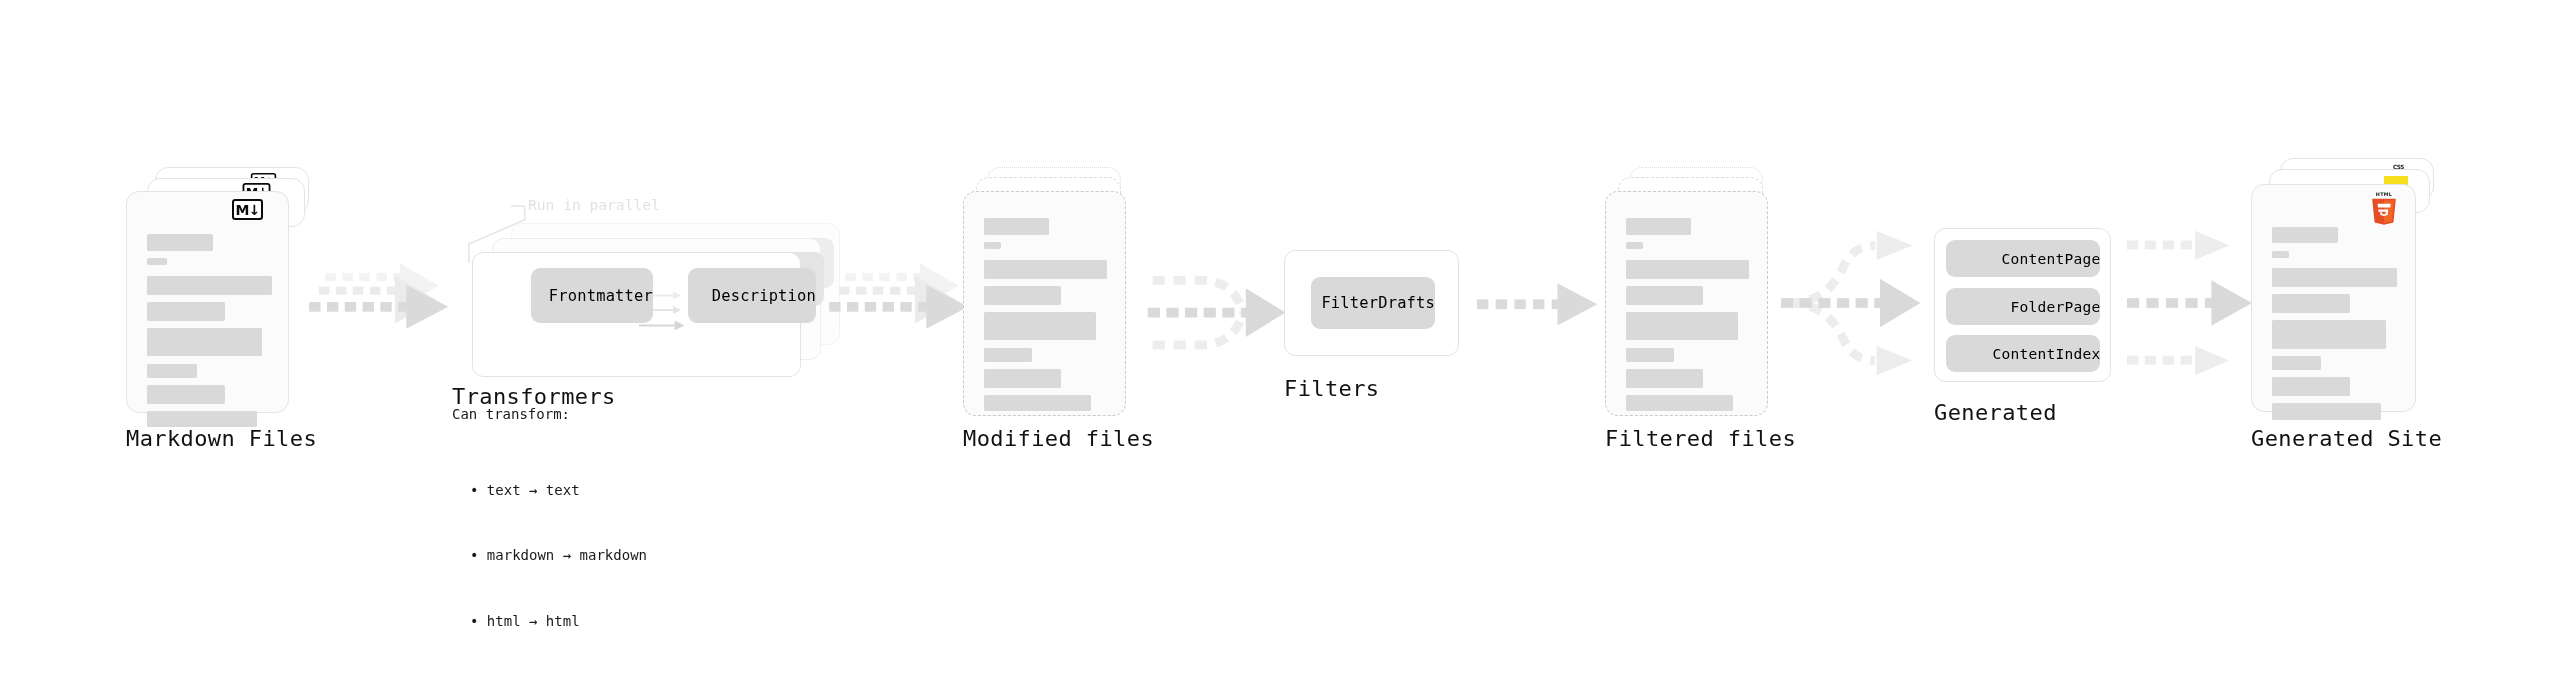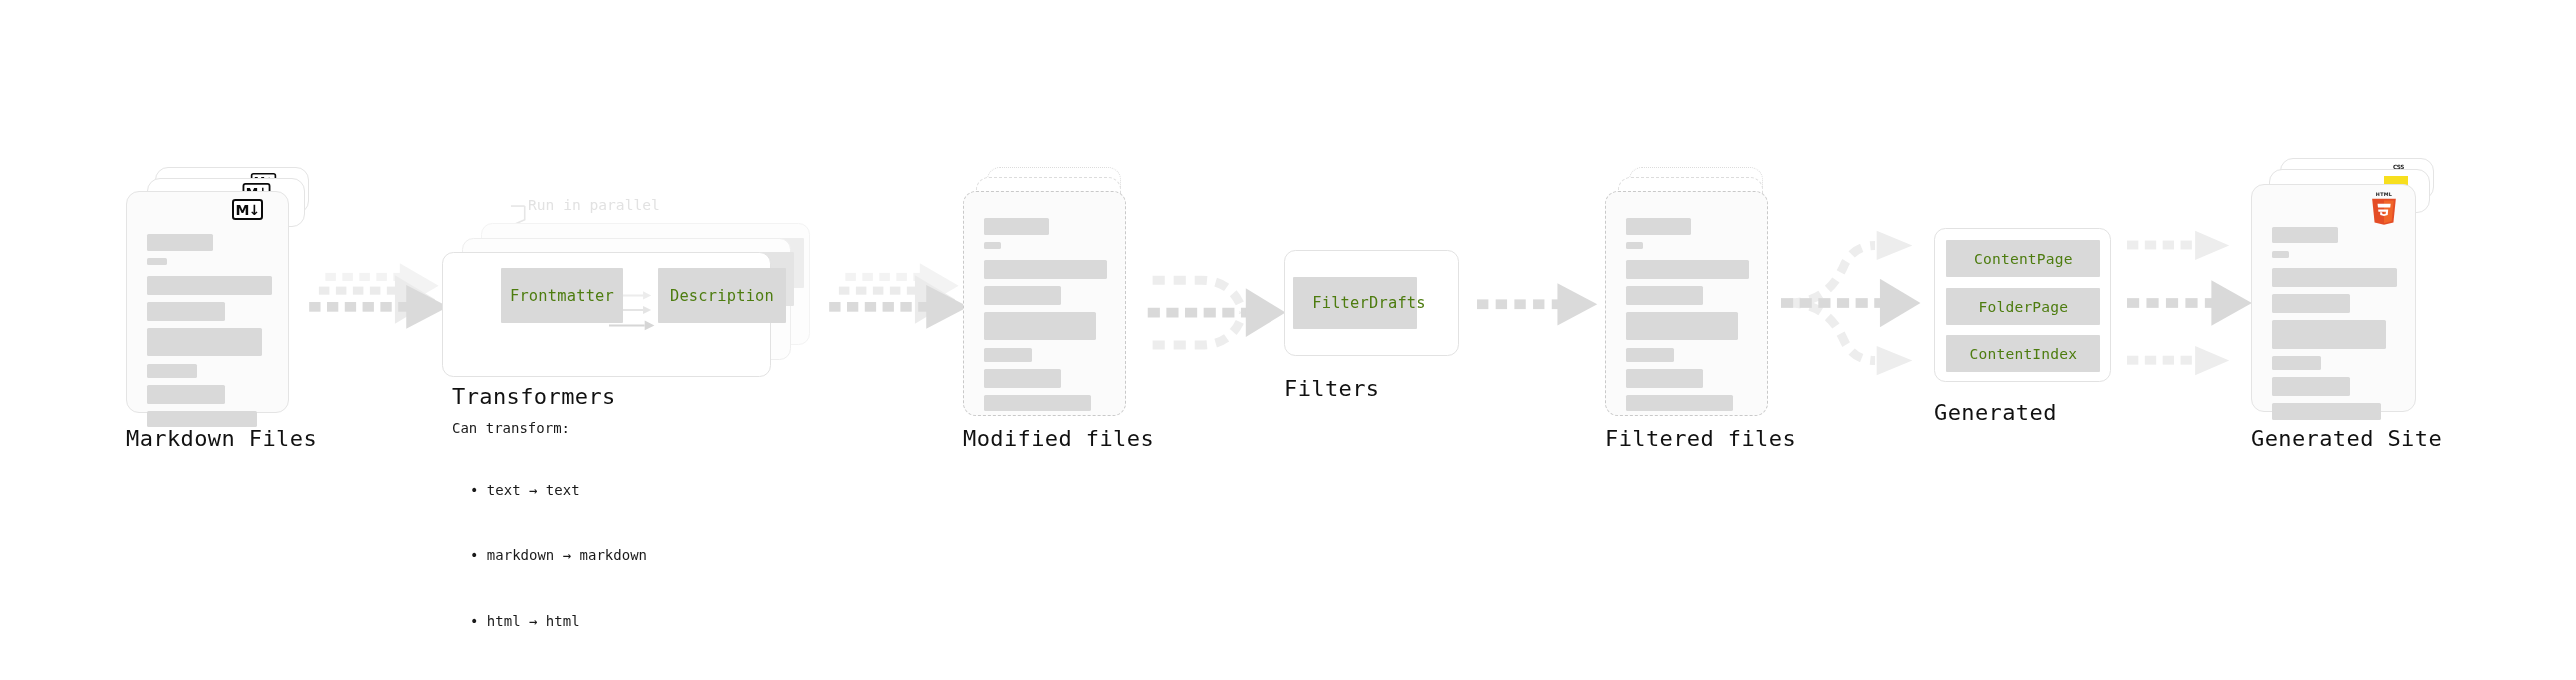--- a/index.html
+++ b/index.html
@@ -89,25 +89,25 @@
     border-radius: 11.4px;
     border: 1.5px solid #e2e2e2;
     background: #ffffff;
   }
   .groupbox.ghost1 { border-color: #eeeeee; background: #fdfdfd; }
   .groupbox.ghost2 { border-color: #f3f3f3; background: #fdfdfd; }
 
   .pill {
     position: absolute;
     background: #d9d9d9;
-    border-radius: 1px;
+    border-radius: 9px;
     display: flex;
     align-items: center;
-    justify-content: center;
-    color: #4d7c0f;
+    justify-content: flex-end;
+    color: #000000;
     font-size: 15.4px;
     letter-spacing: 0.2px;
     white-space: nowrap;
   }
   .pill.ghost-a { background: #e4e4e4; }
   .pill.ghost-b { background: #ededed; }
 
   
   .title {
     position: absolute;
@@ -192,21 +192,21 @@
     </g>
   </svg>
 
   <div class="parallel-label" style="left:528px; top:196px;">Run in parallel</div>
 
   <svg class="abs" style="left:449px; top:202px;" width="98" height="89" viewBox="0 0 120 110">
     <path d="M 93 5 L 93 22 L 24 52 L 24 75" stroke="#e6e6e6" stroke-width="2" fill="none"></path>
     <path d="M 93 5 L 76 5" stroke="#e6e6e6" stroke-width="2" fill="none"></path>
   </svg>
 
-  <div class="abs" style="left:442px; top:223px; width:374px; height:154px;">
+  <div class="abs" style="left:472px; top:223px; width:374px; height:154px;">
 
     <div class="groupbox ghost2" style="left:39px; top:0px; width:329px; height:122px;"></div>
     <div class="pill ghost-b" style="left:98px; top:14.6px; width:114px; height:50px;"></div>
     <div class="pill ghost-b" style="left:248px; top:14.6px; width:114px; height:50px;"></div>
 
     <div class="groupbox ghost1" style="left:19.5px; top:14.6px; width:329px; height:122px;"></div>
     <div class="pill ghost-a" style="left:80px; top:29px; width:118px; height:54px;"></div>
     <div class="pill ghost-a" style="left:234px; top:29px; width:118px; height:54px;"></div>
 
     <div class="groupbox" style="left:0px; top:29px; width:329px; height:125px;"></div>
@@ -228,21 +228,21 @@
 
     <div class="pill" style="left:59px; top:45px; width:122px; height:55px;">
       <span>Frontmatter</span>
     </div>
     <div class="pill" style="left:216px; top:45px; width:128px; height:55px;">
       <span>Description</span>
     </div>
   </div>
 
   <div class="title" style="left:452px; top:384px;">Transformers</div>
-  <div class="subtitle" style="left:452px; top:418px;">Can transform:</div>
+  <div class="subtitle" style="left:452px; top:404px;">Can transform:</div>
   <ul class="bulletlist subtitle" style="left:470px; top:437px;">
     <li>• <span>text → text</span></li>
     <li>• <span>markdown → markdown</span></li>
     <li>• <span>html → html</span></li>
   </ul>
 
   <svg class="abs" style="left:829px; top:268px;" width="146" height="89" viewBox="0 0 180 110">
     <g fill="#f3f3f3">
       <rect x="20" y="6" width="13" height="10"></rect>
         <rect x="41" y="6" width="13" height="10"></rect>
@@ -297,21 +297,21 @@
         <rect x="35" y="56" width="15" height="12"></rect>
       <rect x="58" y="56" width="15" height="12"></rect>
         <rect x="81" y="56" width="15" height="12"></rect>
       <rect x="104" y="56" width="15" height="12"></rect>
         <rect x="127" y="56" width="15" height="12"></rect>
       <polygon points="133,32 182,62 133,92"></polygon>
     </g>
   </svg>
 
   <div class="groupbox" style="left:1284px; top:250px; width:175px; height:106px;">
-    <div class="pill" style="left:8px; top:26px; width:124px; height:52px;padding-left:28px;">
+    <div class="pill" style="left:26px; top:26px; width:124px; height:52px;padding-left:28px;">
       <span>FilterDrafts</span>
     </div>
   </div>
 
   <div class="title" style="left:1284px; top:376px;">Filters</div>
 
   <svg class="abs" style="left:1477px; top:283px;" width="130" height="49" viewBox="0 0 160 60">
     <g fill="#dadada">
       <rect x="0" y="20" width="14" height="12"></rect>
         <rect x="23" y="20" width="14" height="12"></rect>

